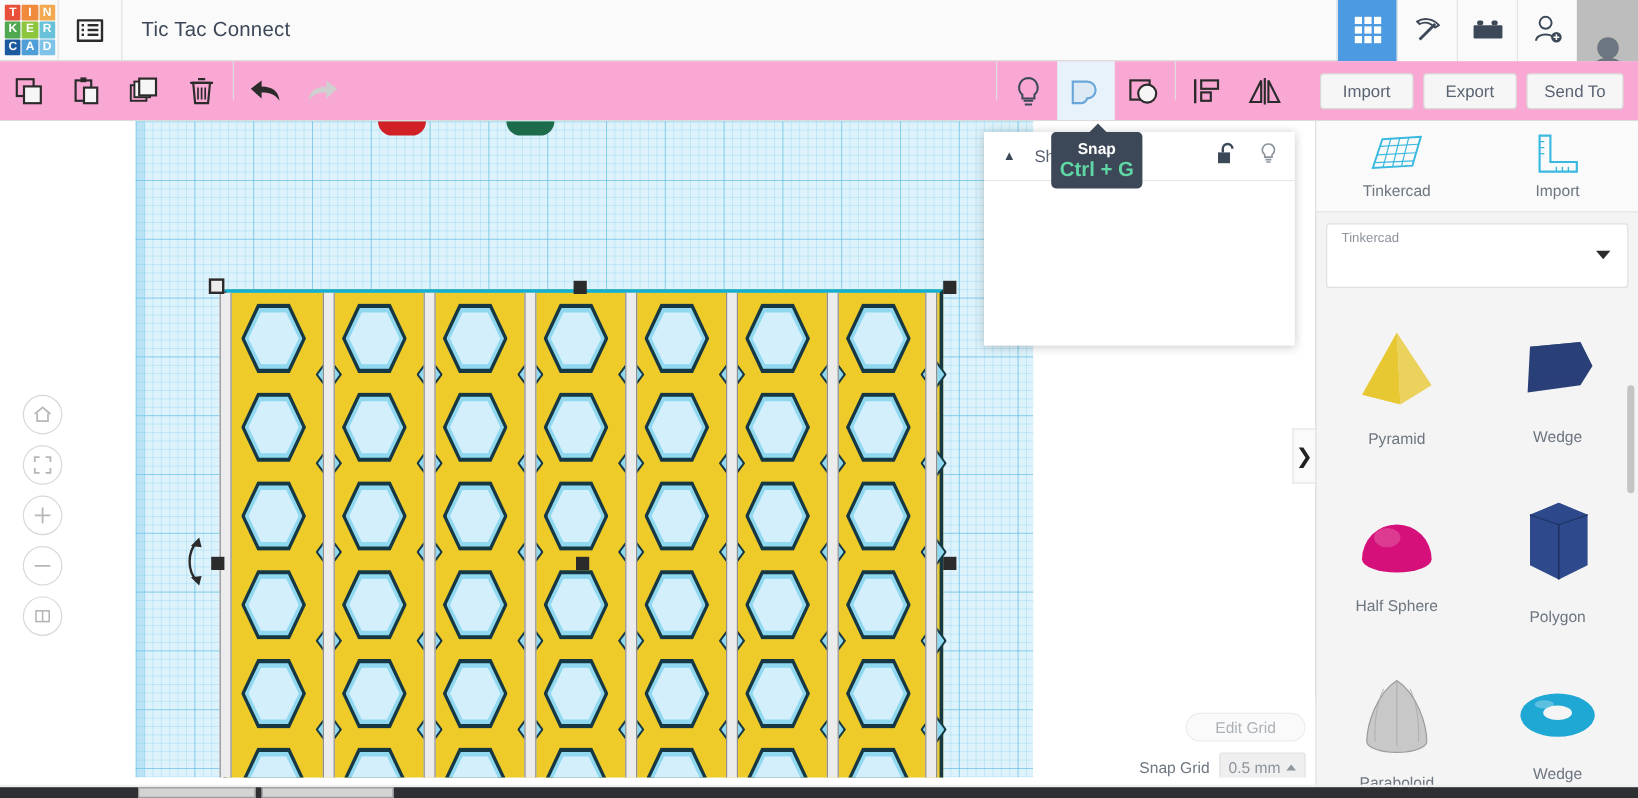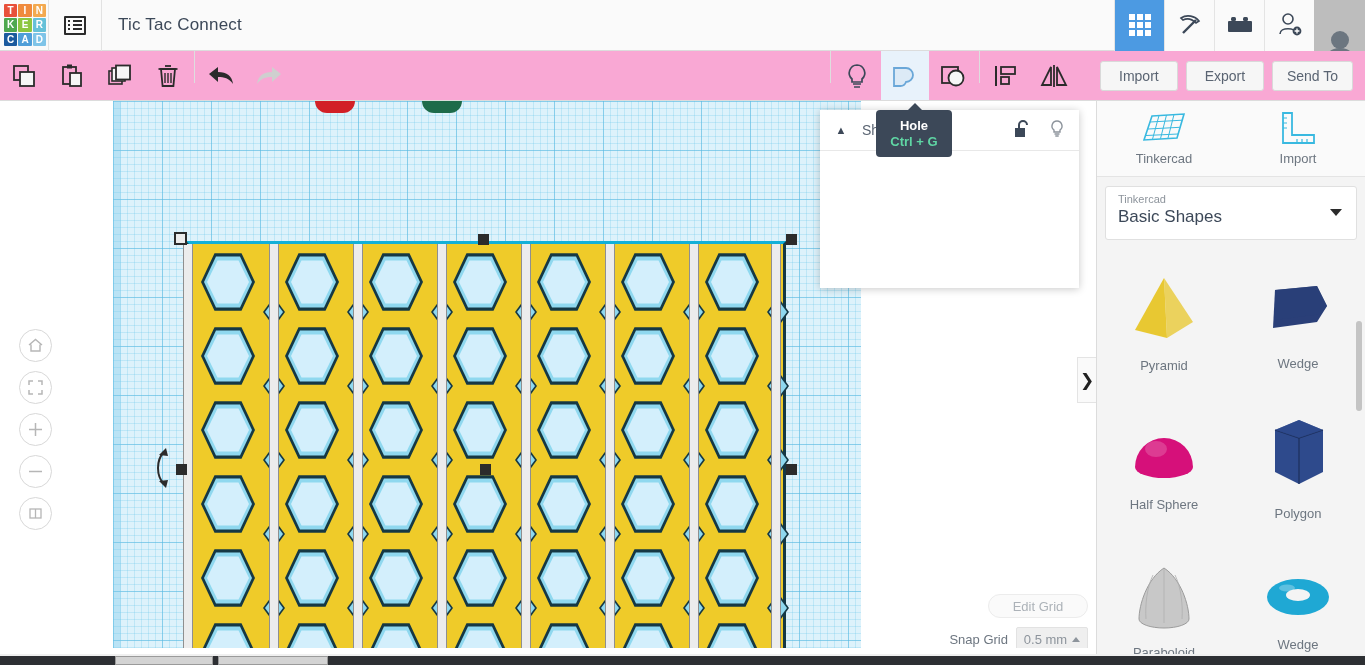--- a/index.html
+++ b/index.html
@@ -172,21 +172,21 @@
   .tooltip {
     position:absolute; left: 876px; top: 110px; width: 76px; height: 47px;
     background:#3c4858; border-radius: 4px; z-index: 30;
     display:flex; flex-direction:column; align-items:center; justify-content:center; gap:1px;
   }
   .tooltip::before {
     content:""; position:absolute; top:-7px; left: 32px; border-left:7px solid transparent;
     border-right:7px solid transparent; border-bottom:7px solid #3c4858;
   }
   .tt-title { color:#fff; font-size: 13px; font-weight: bold; }
-  .tt-sub { color:#5fd6a4; font-size: 13px; font-weight: bold; }
+  .tt-sub { color:#5fd6a4; font-size: 17px; font-weight: bold; }
 
   
   .rpanel {
     position:absolute; top: 101px; right: 0; width: 269px; height: 564px;
     background:#f4f4f4; border-left:1px solid #dcdcdc;
   }
   .rp-top { height: 76px; background:#fafafa; display:flex; border-bottom: 1px solid #e4e4e4; }
   .rp-top-item { flex:1; display:flex; flex-direction:column; align-items:center; justify-content:center; gap:6px; }
   .rp-top-lbl { font-size: 13px; color:#6d7680; }
   .rp-select {
@@ -745,21 +745,21 @@
           <svg width="16" height="19" viewBox="0 0 16 19">
               <path d="M8 2 a5 5 0 0 1 3 9 v2 h-6 v-2 a5 5 0 0 1 3 -9 Z" fill="none" stroke="#8d949c" stroke-width="1.4"></path>
               <path d="M5.5 15 h5 M6.3 17 h3.4" stroke="#8d949c" stroke-width="1.4"></path>
             </svg>
         </span>
       </div>
     </div>
   </div>
 
   <div class="tooltip">
-    <div class="tt-title">Hole</div>
+    <div class="tt-title">Snap</div>
     <div class="tt-sub">Ctrl + G</div>
   </div>
 
   <div class="panel-handle">❯</div>
 
   <div class="rpanel">
     <div class="rp-top">
       <div class="rp-top-item">
         <svg width="46" height="34" viewBox="0 0 46 34">
           <path d="M11 5 L43 3 L36 27 L3 29 Z" fill="none" stroke="#39b9e0" stroke-width="1.6"></path>
@@ -772,21 +772,20 @@
         <svg width="42" height="34" viewBox="0 0 42 34">
           <path d="M6 2 h9 v22 h22 v8 h-31 Z" fill="none" stroke="#39b9e0" stroke-width="1.8"></path>
           <path d="M6 7 h4 M6 12 h4 M6 17 h4 M20 28 v4 M25 28 v4 M30 28 v4" stroke="#39b9e0" stroke-width="1.2"></path>
         </svg>
         <div class="rp-top-lbl">Import</div>
       </div>
     </div>
 
     <div class="rp-select">
       <div class="rp-sel-small">Tinkercad</div>
-      <div class="rp-sel-big">Basic Shapes</div>
       <div class="rp-caret"></div>
     </div>
 
     <div class="rp-grid" id="shape-grid">
         <div class="rp-shape">
           <div><svg width="78" height="70" viewBox="0 0 78 70">
               <path d="M39 4 L10 56 L42 64 Z" fill="#e8c832"></path>
               <path d="M39 4 L68 48 L42 64 Z" fill="#e8c832" opacity=".78"></path>
             </svg></div>
           <div class="rp-shape-lbl">Pyramid</div>

